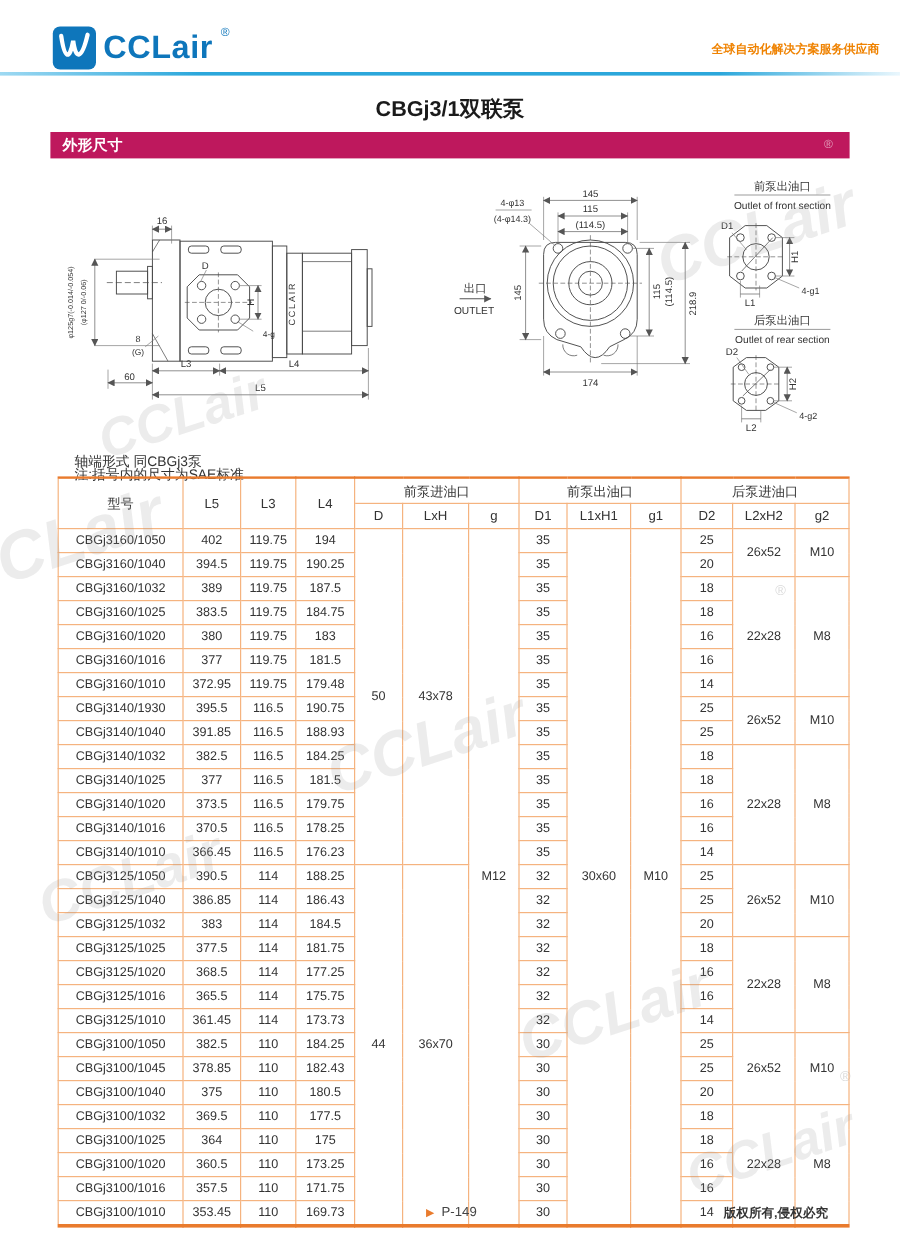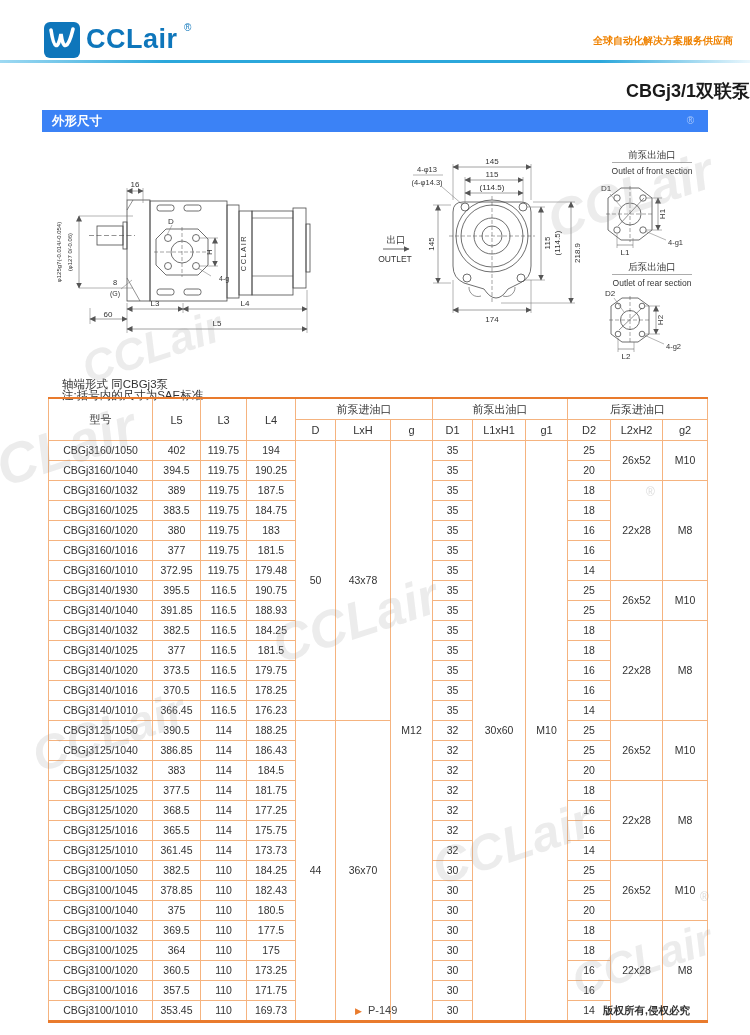--- a/index.html
+++ b/index.html
@@ -6,22 +6,22 @@
   body{width:750px;height:1035px;position:relative;background:#ffffff;overflow:hidden;
        font-family:"Liberation Sans",sans-serif;color:#333;}
   
   .logo-badge{position:absolute;left:44px;top:22px;width:36px;height:36px;background:#0e76bb;border-radius:6px;}
   .logo-text{position:absolute;left:86px;top:24px;font-size:27px;font-weight:bold;color:#0e76bb;letter-spacing:.5px;}
   .logo-reg{position:absolute;left:184px;top:22px;font-size:10px;color:#0e76bb;}
   .tagline{position:absolute;right:17px;top:34px;font-size:10px;font-weight:bold;color:#ef8200;}
   .header-line{position:absolute;left:0;top:60px;width:750px;height:3px;
        background:linear-gradient(to right,#9ed9f2 0%,#2ba7db 22%,#2ba7db 80%,#eaf7fd 100%);}
   
-  .page-title{position:absolute;left:0;top:79px;width:750px;text-align:right;font-size:18px;font-weight:bold;color:#1a1a1a;}
-  .section-bar{position:absolute;left:42px;top:110px;width:666px;height:22px;background:#3b82f6;color:#fff;
+  .page-title{position:absolute;left:0;top:79px;width:750px;text-align:center;font-size:18px;font-weight:bold;color:#1a1a1a;}
+  .section-bar{position:absolute;left:42px;top:110px;width:666px;height:22px;background:#be185d;color:#fff;
        font-size:12.5px;font-weight:bold;line-height:22px;padding-left:10px;box-sizing:border-box;}
   .section-bar .bar-reg{float:right;margin-right:14px;color:rgba(255,255,255,.55);font-weight:normal;font-size:10px;}
   
   .drawing{position:absolute;}
   svg text{fill:#333;font-family:"Liberation Sans",sans-serif;}
   
   .note{position:absolute;left:62px;font-size:11.5px;color:#333;}
   
   table.spec{position:absolute;left:48px;top:397px;width:659px;border-collapse:collapse;table-layout:fixed;
        font-size:10.5px;color:#333;border-top:2px solid #e97b2d;border-bottom:3px solid #e97b2d;}

